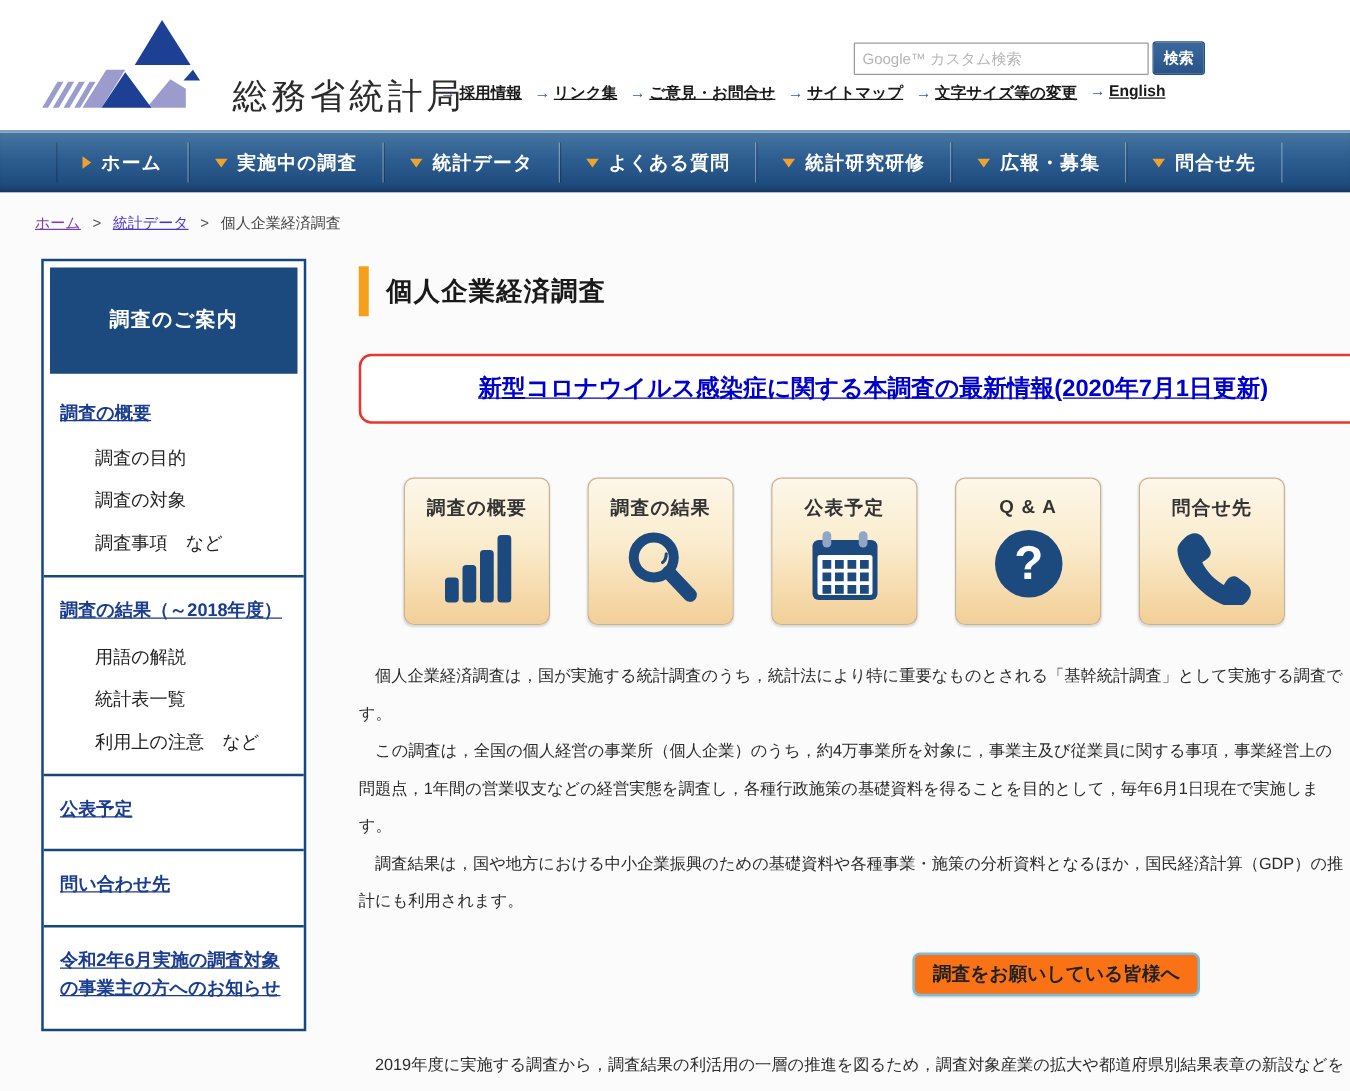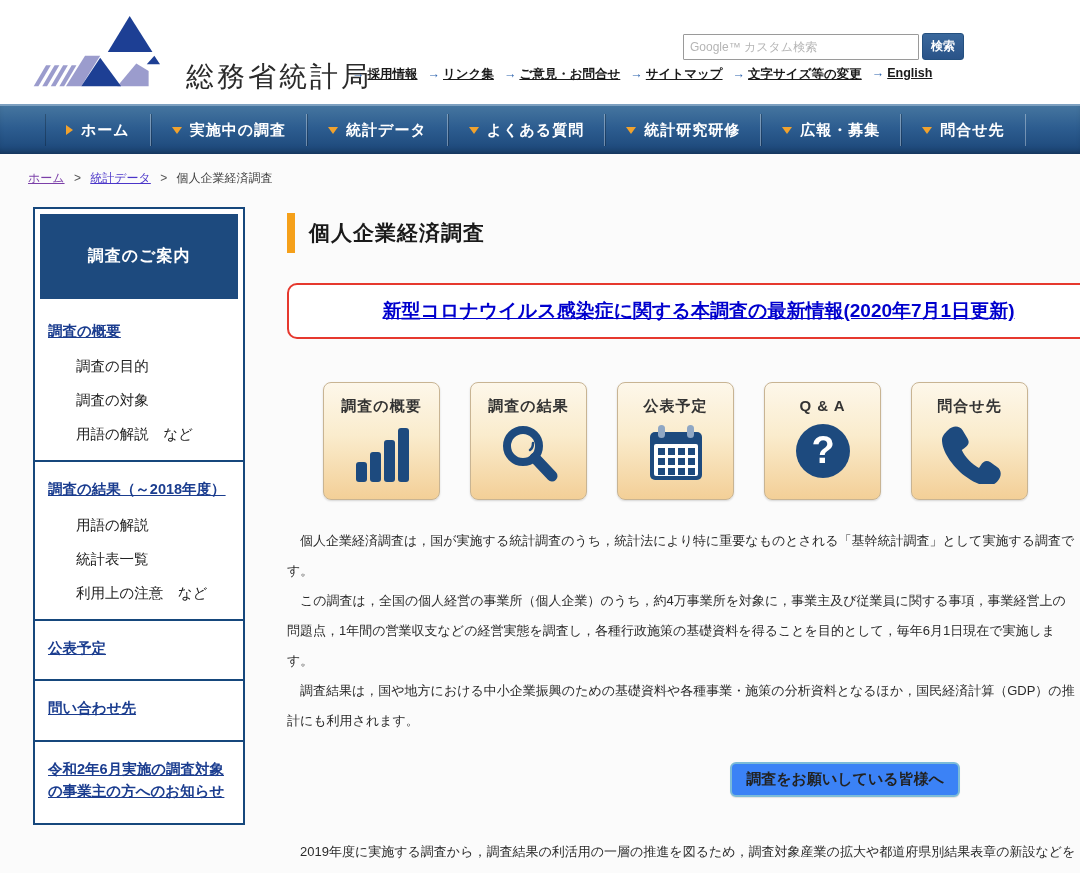--- a/index.html
+++ b/index.html
@@ -61,21 +61,21 @@
   .notice-link{font-size:19px;font-weight:bold;color:#0000cd;text-decoration:underline;cursor:pointer}
   .quick-row{display:flex;gap:30px;margin-top:43px;padding-left:36px}
   .quick-btn{width:115px;height:116px;border:1px solid #c8b493;border-radius:8px;cursor:pointer;
     background:linear-gradient(#fdf7ea 0%,#faeccd 45%,#f3cf97 100%);
     display:flex;flex-direction:column;align-items:center;box-shadow:0 1px 2px rgba(0,0,0,.15)}
   .quick-label{font-size:15px;font-weight:bold;color:#333;margin-top:14px;letter-spacing:1px}
   .quick-icon{margin-top:6px}
   .para{font-size:13px;line-height:30px;color:#2b2b2b;margin:0;padding-right:4px}
   .para-block{margin-top:26px}
   .cta-row{display:flex;justify-content:flex-end;margin-top:26px;margin-right:120px}
-  .cta-btn{background:#3b82f6;border:2px solid #7bbbd8;border-radius:6px;padding:6px 14px;
+  .cta-btn{background:#f97316;border:2px solid #7bbbd8;border-radius:6px;padding:6px 14px;
     font-size:15px;font-weight:bold;color:#222;cursor:pointer;box-shadow:0 1px 1px rgba(0,0,0,.1);
     font-family:"Liberation Sans","DejaVu Sans",sans-serif}
   .bottom-block{margin-top:40px}
 </style>
 </head>
 <body>
 
 <header class="site-header">
   <span class="logo">
     <svg width="152" height="88" viewBox="0 0 160 92">
@@ -151,21 +151,21 @@
 </div>
 
 <div class="content-row">
 
   <aside class="sidebar">
     <div class="sidebar-title">調査のご案内</div>
     <div class="side-group">
       <span class="side-link">調査の概要</span>
       <div class="side-sub">調査の目的</div>
       <div class="side-sub">調査の対象</div>
-      <div class="side-sub">用語の解説　など</div>
+      <div class="side-sub">調査事項　など</div>
     </div>
     <div class="side-group">
       <span class="side-link">調査の結果（～2018年度）</span>
       <div class="side-sub">用語の解説</div>
       <div class="side-sub">統計表一覧</div>
       <div class="side-sub">利用上の注意　など</div>
     </div>
     <div class="side-group">
       <span class="side-link">公表予定</span>
     </div>

